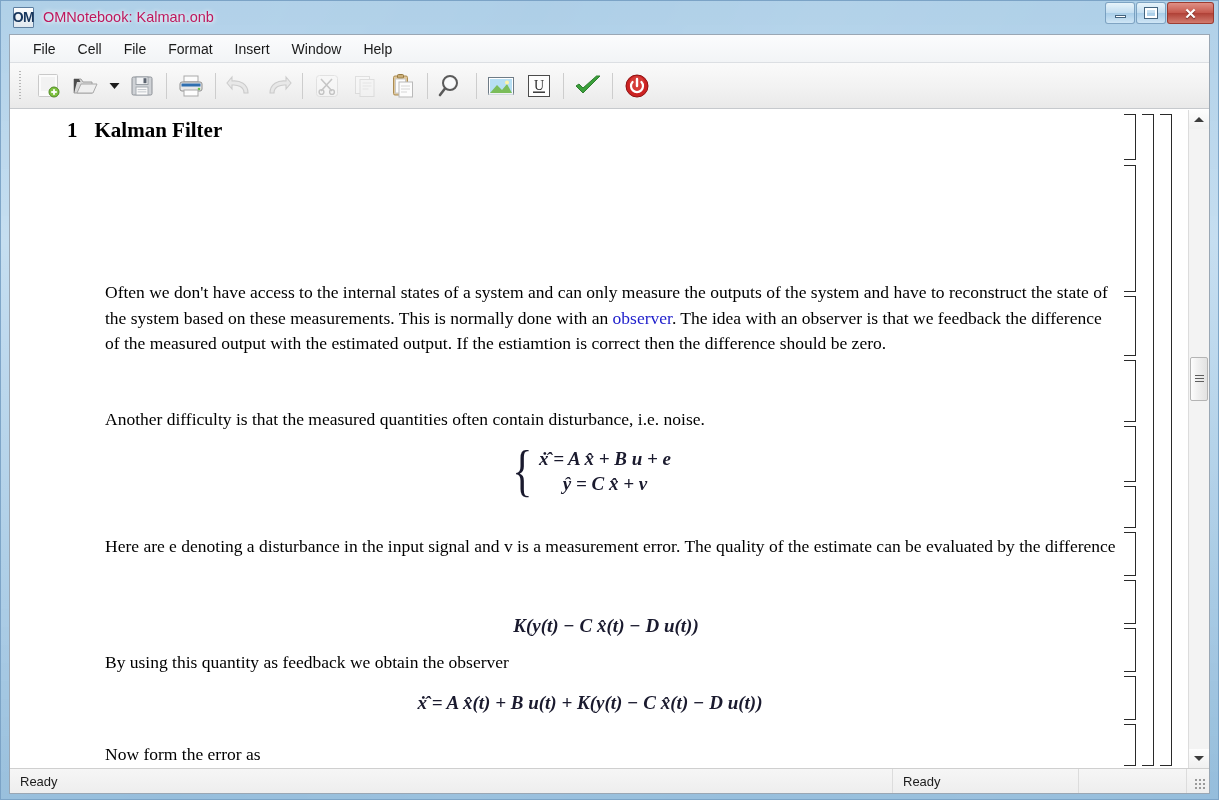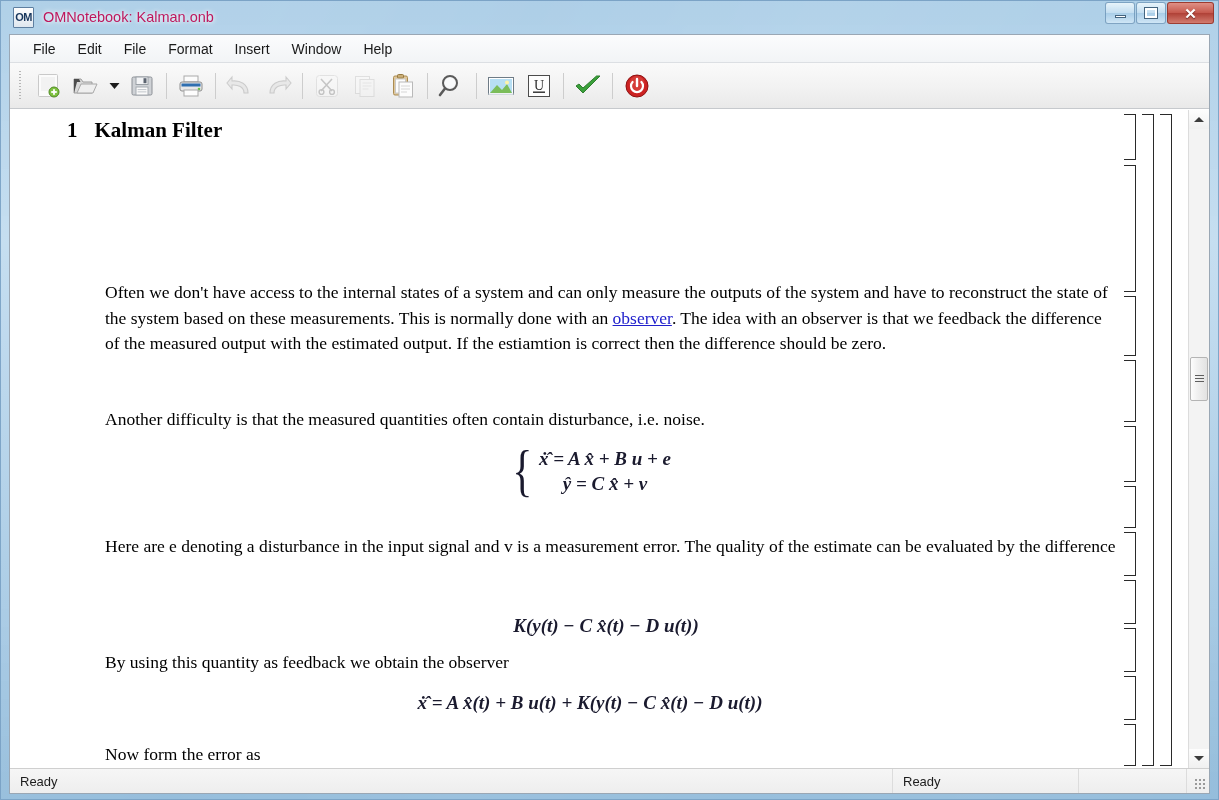--- a/index.html
+++ b/index.html
@@ -55,21 +55,21 @@
 
   #title-icon {
     width: 19px; height: 19px;
     margin-left: 13px;
     background: linear-gradient(180deg,#fdfdfd,#dfe7ef);
     border: 1px solid #5e7fa0;
     border-radius: 1px;
     display: flex;
     align-items: center;
     justify-content: center;
-    font-size: 11px;
+    font-size: 14px;
     font-weight: bold;
     color: #17365c;
     letter-spacing: -0.5px;
     line-height: 1;
     flex: none;
   }
 
   #title-text {
     margin-left: 9px;
     font-size: 14.5px;
@@ -239,21 +239,21 @@
 
   .nb-text {
     font-family: "Liberation Serif", serif;
     font-size: 17.5px;
     line-height: 25.6px;
     color: #000;
     margin: 0 0 0 95px;
     width: 1012px;
     text-align: left;
   }
-  .nb-link { color: #2020cc; text-decoration: underline; }
+  .nb-link { color: #2020cc; }
 
   .nb-math {
     font-family: "Liberation Serif", serif;
     font-style: italic;
     font-weight: bold;
     font-size: 19px;
     color: #1a1a2e;
     text-align: center;
     width: 1040px;
     margin-left: 60px;
@@ -399,21 +399,21 @@
       <div class="win-btn close">
         <span class="wb-close">✕</span>
       </div>
     </div>
   </div>
 
   <div id="client">
 
     <div id="menubar">
       <div class="menu-item">File</div>
-      <div class="menu-item">Edit</div>
+      <div class="menu-item">Cell</div>
       <div class="menu-item">File</div>
       <div class="menu-item">Format</div>
       <div class="menu-item">Insert</div>
       <div class="menu-item">Window</div>
       <div class="menu-item">Help</div>
     </div>
 
     <div id="toolbar">
       <div class="tb-grip"></div>
 

